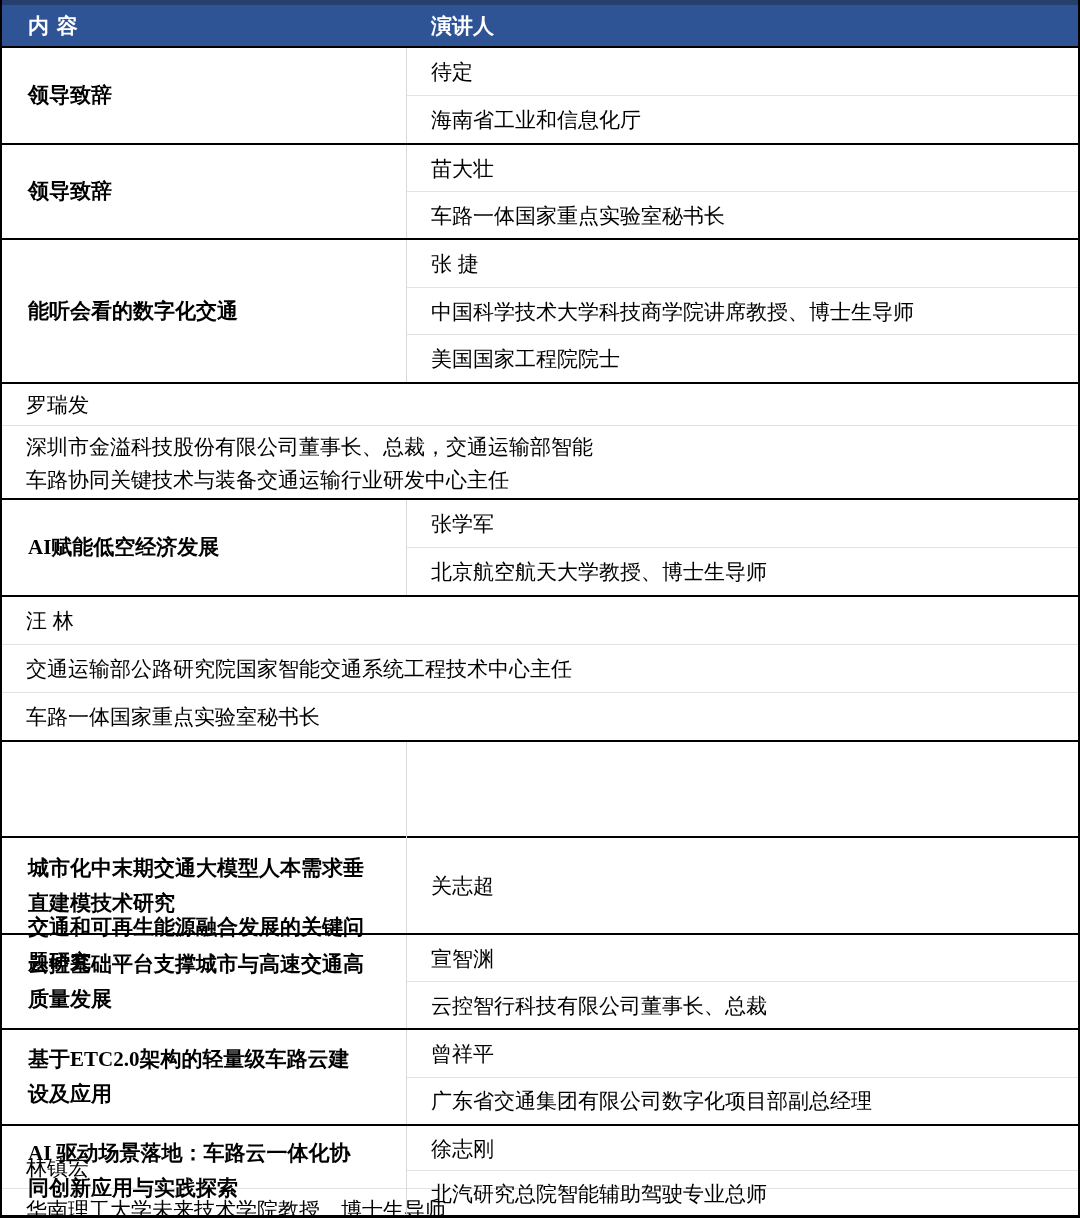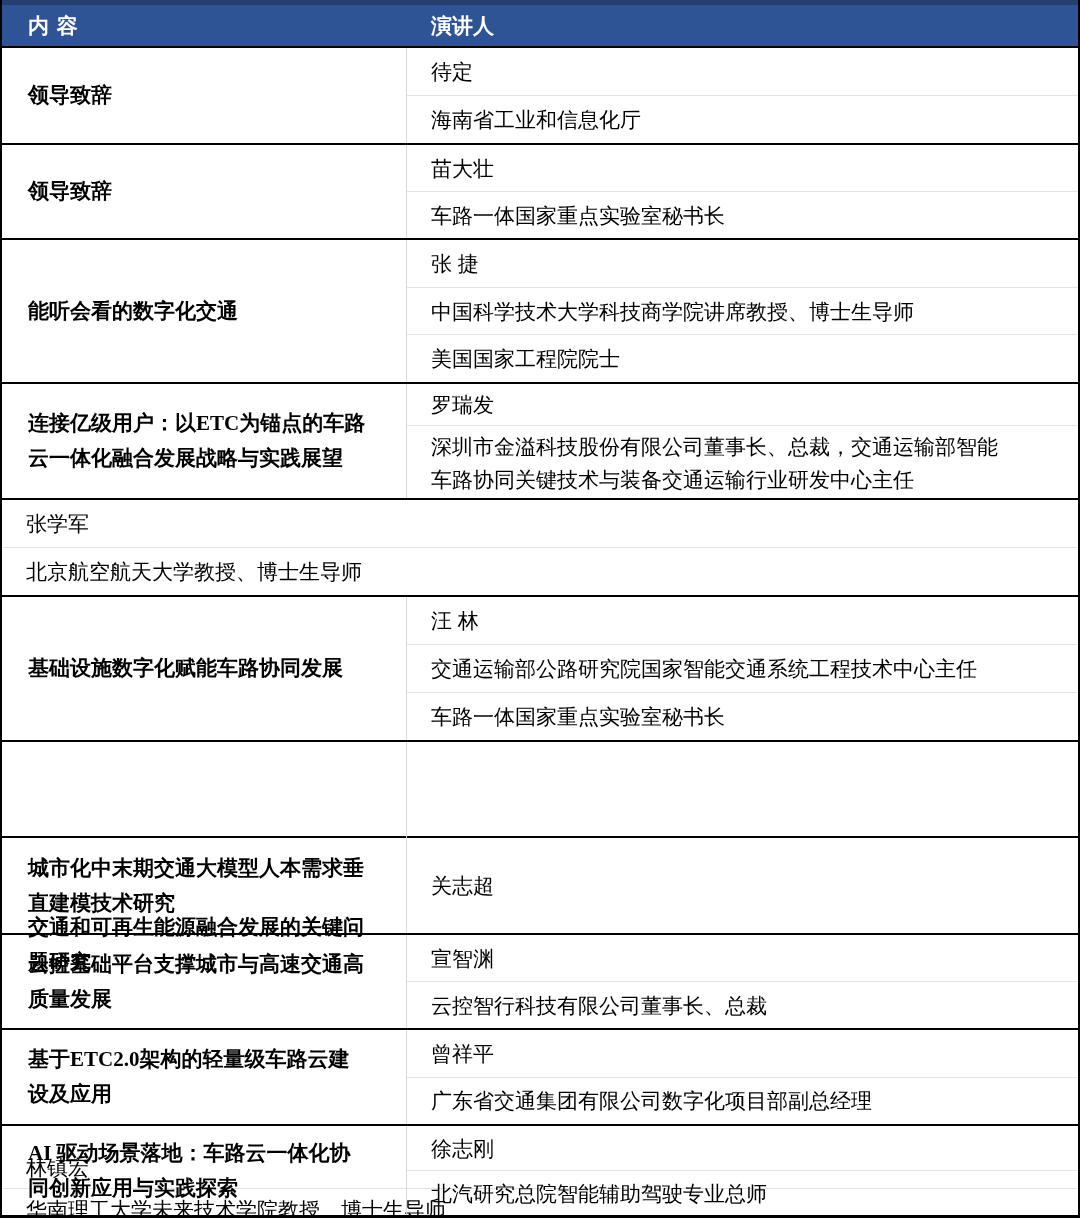--- a/index.html
+++ b/index.html
@@ -114,38 +114,36 @@
   <div class="agenda-row r2">
     <div class="content-cell">能听会看的数字化交通</div>
     <div class="speaker-cell">
       <div class="speaker-entry">张  捷</div>
       <div class="speaker-entry">中国科学技术大学科技商学院讲席教授、博士生导师</div>
       <div class="speaker-entry">美国国家工程院院士</div>
     </div>
   </div>
 
   <div class="agenda-row r3">
-    <div class="content-cell">连接亿级用户：以ETC为锚点的车路
-云一体化融合发展战略与实践展望</div>
     <div class="speaker-cell">
       <div class="speaker-entry">罗瑞发</div>
       <div class="speaker-entry tall">深圳市金溢科技股份有限公司董事长、总裁，交通运输部智能
 车路协同关键技术与装备交通运输行业研发中心主任</div>
     </div>
   </div>
 
   <div class="agenda-row r4">
+    <div class="content-cell">AI赋能低空经济发展</div>
     <div class="speaker-cell">
       <div class="speaker-entry">张学军</div>
       <div class="speaker-entry">北京航空航天大学教授、博士生导师</div>
     </div>
   </div>
 
   <div class="agenda-row r5">
-    <div class="content-cell">基础设施数字化赋能车路协同发展</div>
     <div class="speaker-cell">
       <div class="speaker-entry">汪  林</div>
       <div class="speaker-entry">交通运输部公路研究院国家智能交通系统工程技术中心主任</div>
       <div class="speaker-entry">车路一体国家重点实验室秘书长</div>
     </div>
   </div>
 
   <div class="agenda-row r6">
     <div class="content-cell">交通和可再生能源融合发展的关键问
 题研究</div>

